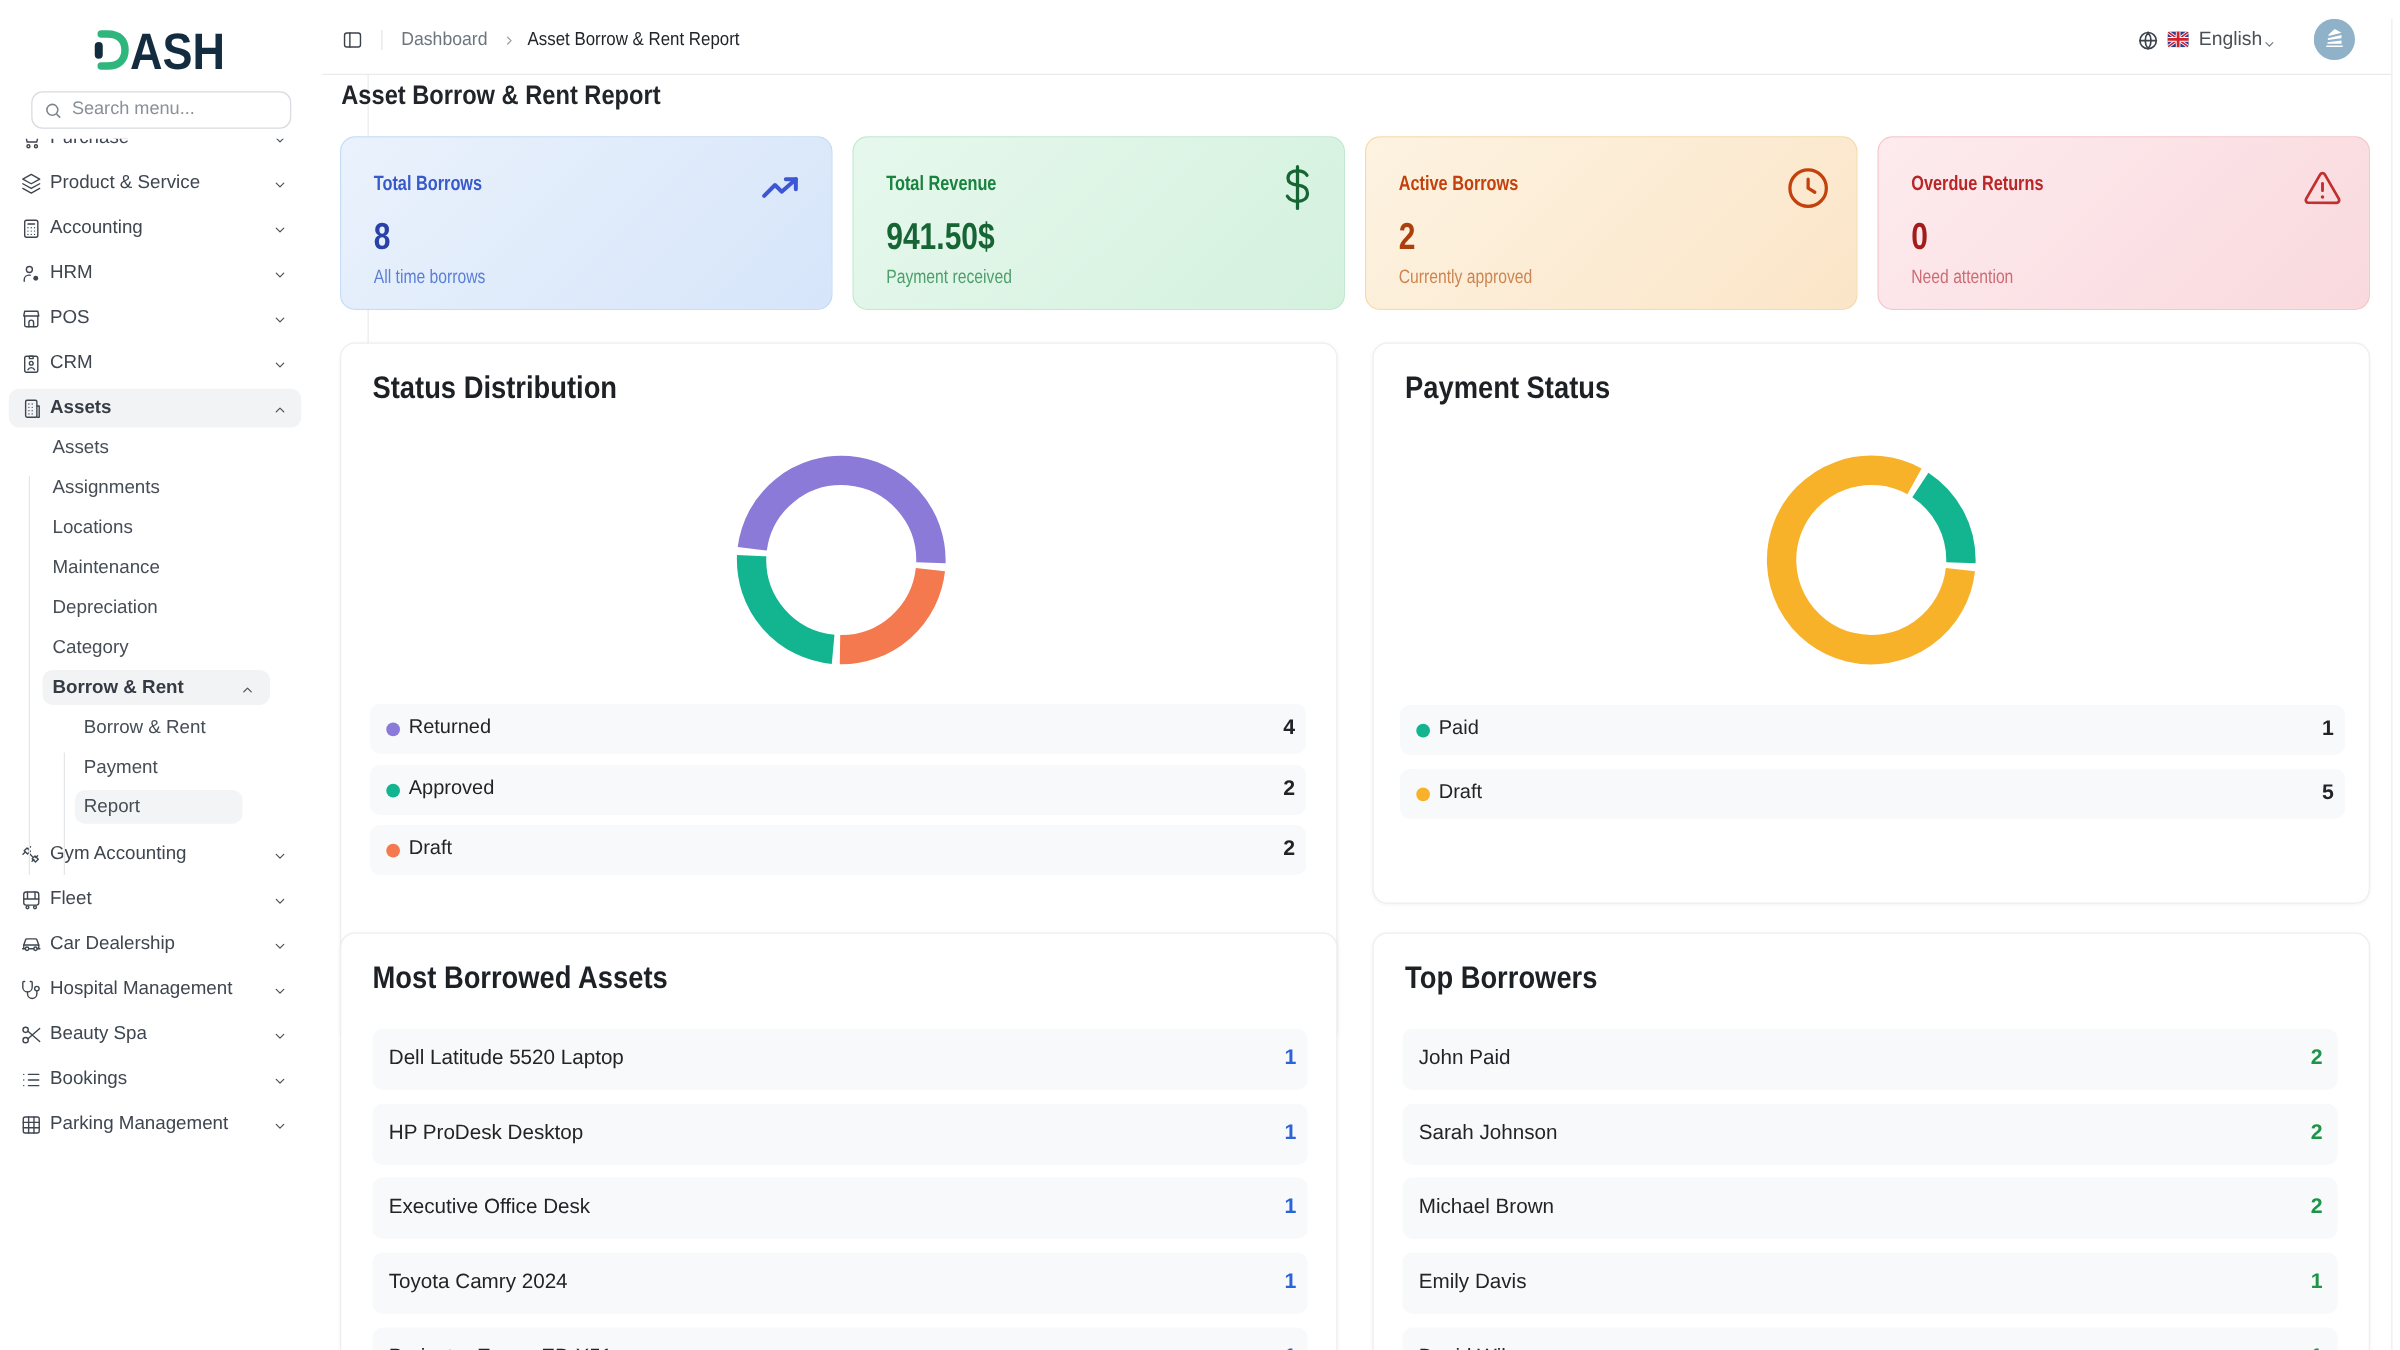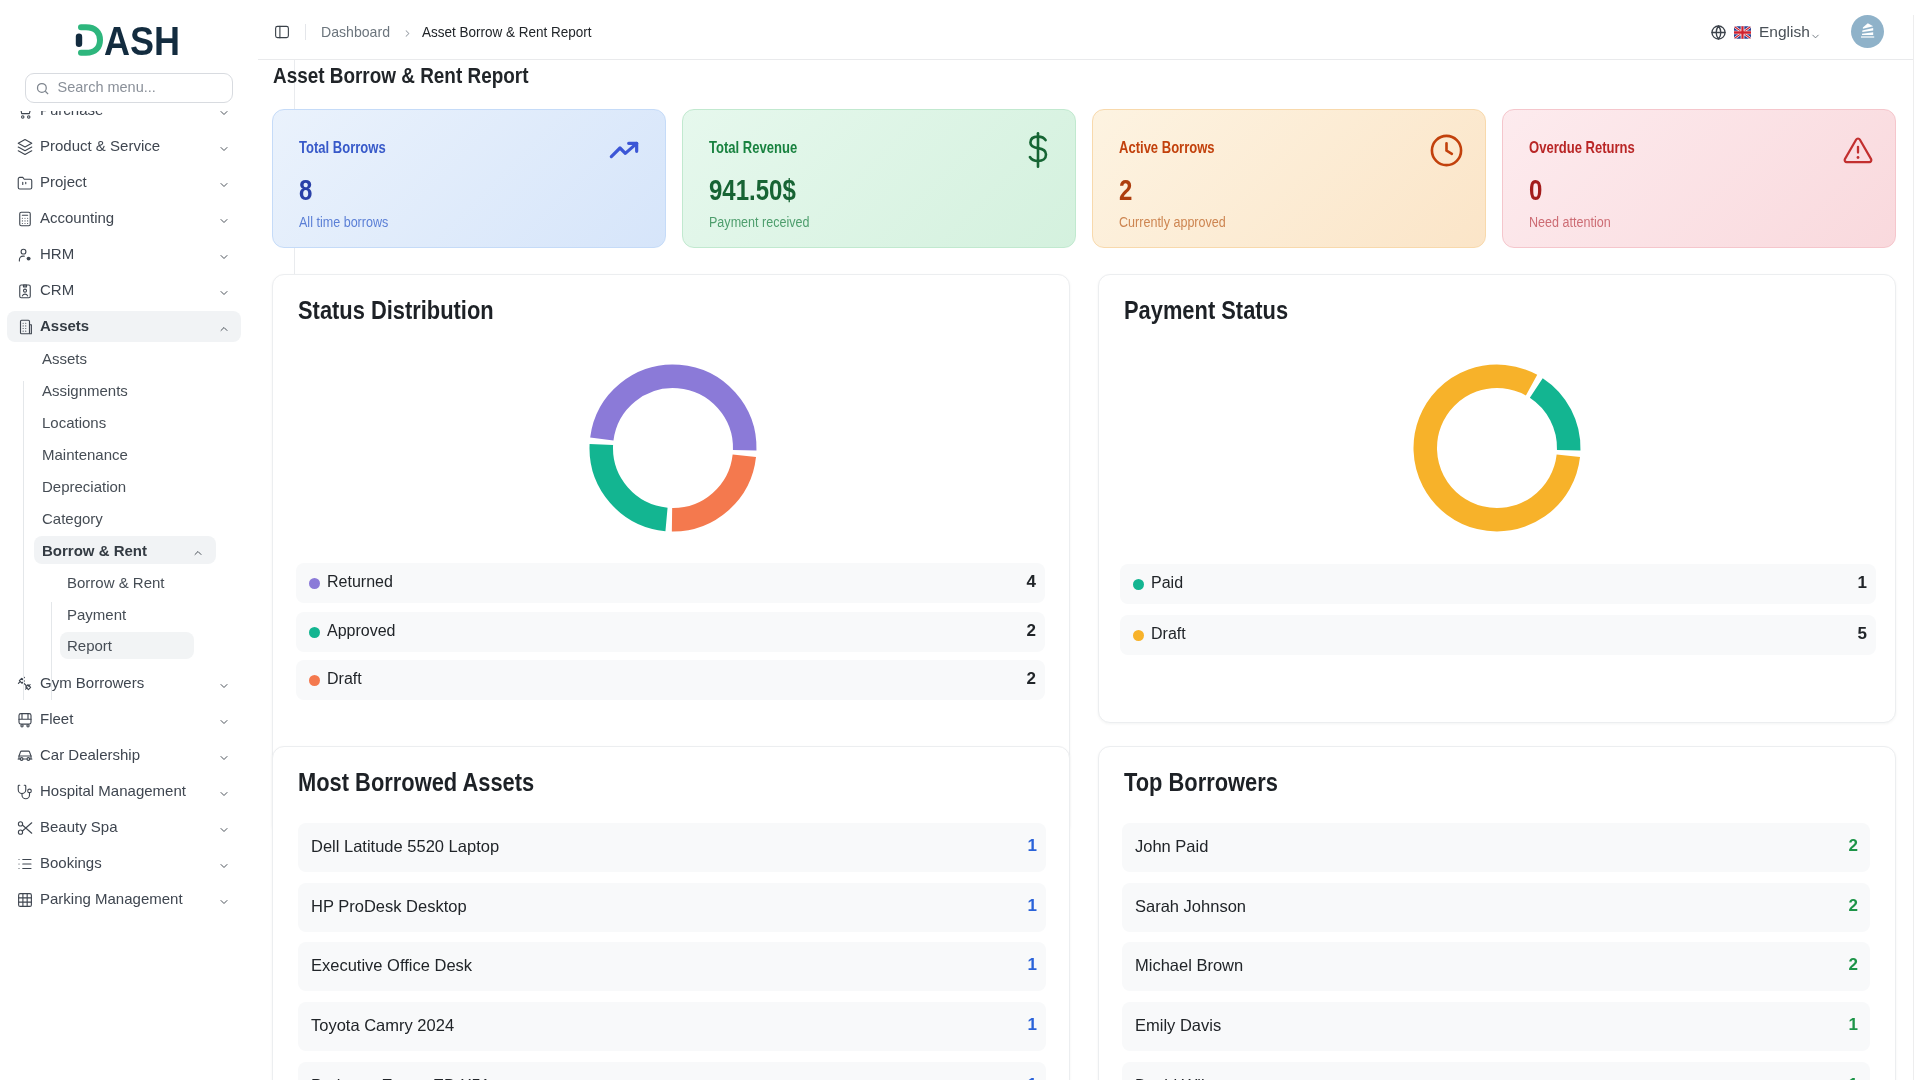--- a/index.html
+++ b/index.html
@@ -89,46 +89,47 @@
               <path d="m3 12 9 5 9-5"></path>
               <path d="m3 17 9 5 9-5"></path>
             </svg></span>
           <span class="lb">Product &amp; Service</span>
           <span class="ch"><svg width="12" height="12" viewBox="0 0 24 24" fill="none" stroke="#4c535b" stroke-width="2" stroke-linecap="round" stroke-linejoin="round">
               <path d="m6 9 6 6 6-6"></path>
             </svg></span>
         </div>
 <div class="mi">
           <span class="ic"><svg width="18" height="18" viewBox="0 0 24 24" fill="none" stroke="#3f4650" stroke-width="1.5" stroke-linecap="round" stroke-linejoin="round">
-              <path d="M3 6.5a2 2 0 0 1 2-2h4l2 2.5h8a2 2 0 0 1 2 2V18a2 2 0 0 1-2 2H5a2 2 0 0 1-2-2Z"></path>
-              <path d="M9 11v3M13 11v2"></path>
-            </svg></span>
-          <span class="lb">Project</span>
-          <span class="ch"><svg width="12" height="12" viewBox="0 0 24 24" fill="none" stroke="#4c535b" stroke-width="2" stroke-linecap="round" stroke-linejoin="round">
-              <path d="m6 9 6 6 6-6"></path>
-            </svg></span>
-        </div>
-<div class="mi">
-          <span class="ic"><svg width="18" height="18" viewBox="0 0 24 24" fill="none" stroke="#3f4650" stroke-width="1.5" stroke-linecap="round" stroke-linejoin="round">
               <rect x="5" y="3" width="14" height="18" rx="2"></rect>
               <path d="M8.5 7h7"></path>
               <path d="M8.5 11h.01M12 11h.01M15.5 11h.01M8.5 14.5h.01M12 14.5h.01M15.5 14.5h.01M8.5 18h.01M12 18h.01M15.5 18h.01"></path>
             </svg></span>
           <span class="lb">Accounting</span>
           <span class="ch"><svg width="12" height="12" viewBox="0 0 24 24" fill="none" stroke="#4c535b" stroke-width="2" stroke-linecap="round" stroke-linejoin="round">
               <path d="m6 9 6 6 6-6"></path>
             </svg></span>
         </div>
 <div class="mi">
           <span class="ic"><svg width="18" height="18" viewBox="0 0 24 24" fill="none" stroke="#3f4650" stroke-width="1.5" stroke-linecap="round" stroke-linejoin="round">
               <circle cx="10" cy="7.5" r="3.2"></circle>
               <path d="M4.5 20v-1.5a5 5 0 0 1 5-5h1.5"></path>
               <circle cx="16.8" cy="16.8" r="2.6" fill="#3f4650" stroke="none"></circle>
             </svg></span>
           <span class="lb">HRM</span>
+          <span class="ch"><svg width="12" height="12" viewBox="0 0 24 24" fill="none" stroke="#4c535b" stroke-width="2" stroke-linecap="round" stroke-linejoin="round">
+              <path d="m6 9 6 6 6-6"></path>
+            </svg></span>
+        </div>
+<div class="mi">
+          <span class="ic"><svg width="18" height="18" viewBox="0 0 24 24" fill="none" stroke="#3f4650" stroke-width="1.5" stroke-linecap="round" stroke-linejoin="round">
+              <path d="M4 9h16l-1-5H5Z"></path>
+              <path d="M5 9v10a1.5 1.5 0 0 0 1.5 1.5h11A1.5 1.5 0 0 0 19 19V9"></path>
+              <path d="M9.5 20.5V16a2.5 2.5 0 0 1 5 0v4.5"></path>
+            </svg></span>
+          <span class="lb">POS</span>
           <span class="ch"><svg width="12" height="12" viewBox="0 0 24 24" fill="none" stroke="#4c535b" stroke-width="2" stroke-linecap="round" stroke-linejoin="round">
               <path d="m6 9 6 6 6-6"></path>
             </svg></span>
         </div>
 <div class="mi">
           <span class="ic"><svg width="18" height="18" viewBox="0 0 24 24" fill="none" stroke="#3f4650" stroke-width="1.5" stroke-linecap="round" stroke-linejoin="round">
               <rect x="5" y="4" width="14" height="17" rx="2"></rect>
               <path d="M10 4h4v2.5h-4z"></path>
               <circle cx="12" cy="11.5" r="2"></circle>
               <path d="M8.5 18.5a3.8 3.8 0 0 1 7 0"></path>
@@ -185,21 +186,21 @@
           <span class="lb">Report</span>
         </div>
 <div style="height:4.3px"></div>
 <div class="mi">
           <span class="ic"><svg width="18" height="18" viewBox="0 0 24 24" fill="none" stroke="#3f4650" stroke-width="1.5" stroke-linecap="round" stroke-linejoin="round">
               <path d="M4.5 7.5 7.5 4.5 11 8 8 11Z"></path>
               <path d="M13 16l3-3 3.5 3.5-3 3Z"></path>
               <path d="m10 10.5 3.5 3.5"></path>
               <path d="m3.2 11.2 2-2M11.2 3.2l-2 2M18.8 12.8l-2 2M12.8 18.8l2-2"></path>
             </svg></span>
-          <span class="lb">Gym Borrowers</span>
+          <span class="lb">Gym Accounting</span>
           <span class="ch"><svg width="12" height="12" viewBox="0 0 24 24" fill="none" stroke="#4c535b" stroke-width="2" stroke-linecap="round" stroke-linejoin="round">
               <path d="m6 9 6 6 6-6"></path>
             </svg></span>
         </div>
 <div class="mi">
           <span class="ic"><svg width="18" height="18" viewBox="0 0 24 24" fill="none" stroke="#3f4650" stroke-width="1.5" stroke-linecap="round" stroke-linejoin="round">
               <rect x="4" y="3.5" width="16" height="14" rx="2.5"></rect>
               <path d="M4 11h16M8 3.5V11M16 3.5V11"></path>
               <circle cx="8" cy="19.8" r="1.5"></circle>
               <circle cx="16" cy="19.8" r="1.5"></circle>

